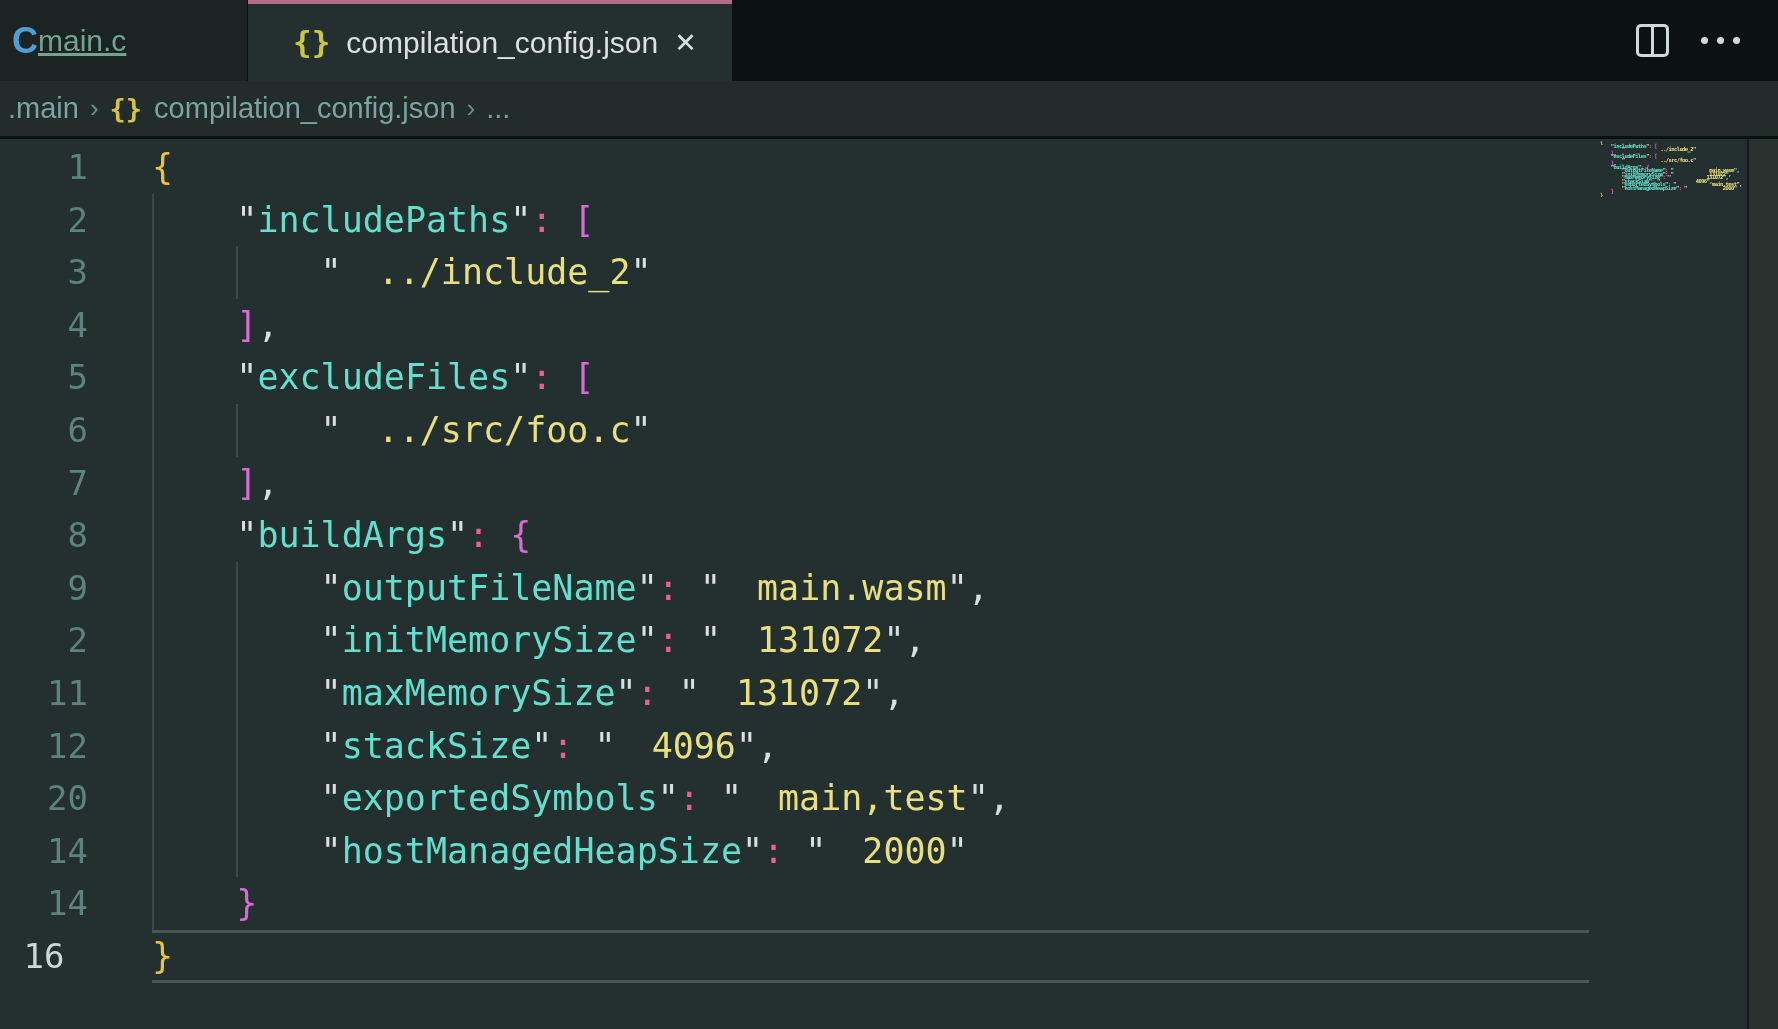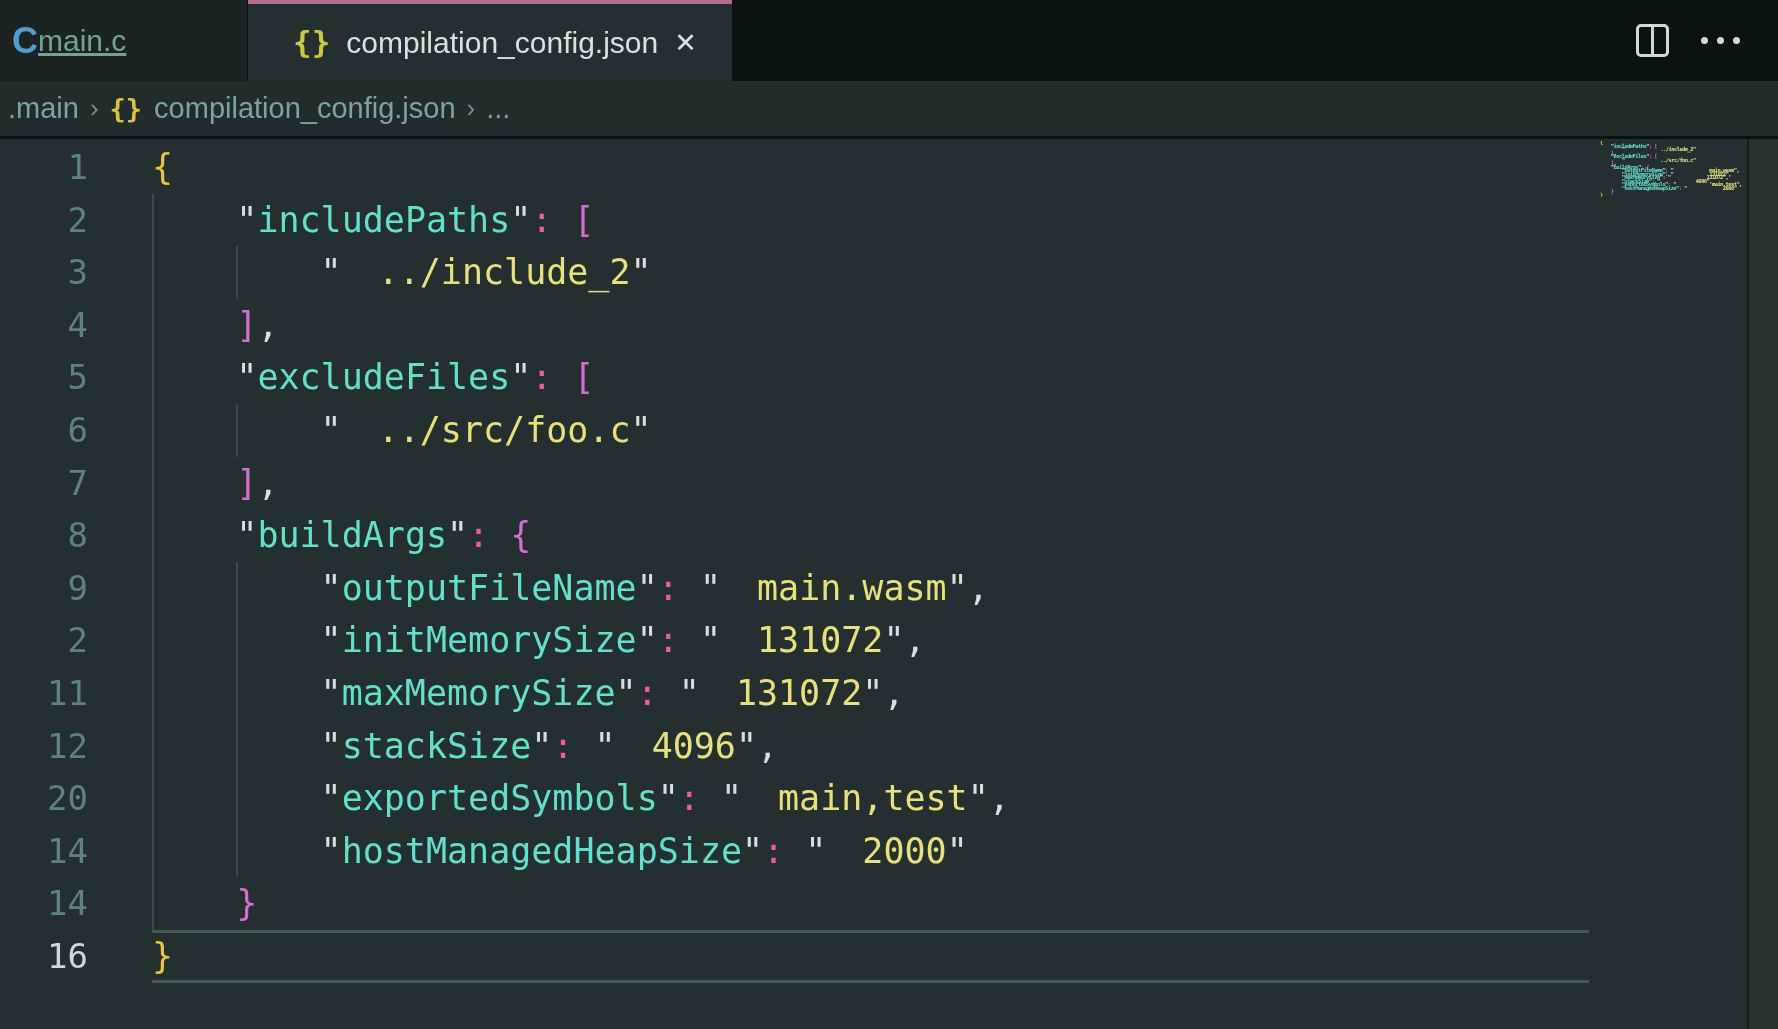--- a/index.html
+++ b/index.html
@@ -40,21 +40,21 @@
   .crumb{cursor:pointer;}
   .crumb-sep{margin:0 11px;font-size:26px;color:#6b928f;}
   .crumb-braces{color:var(--icon_braces_crumb);font-weight:bold;font-family:"DejaVu Sans Mono",monospace;
     font-size:27px;margin-right:12px;}
 
   
   .editor{position:absolute;left:0;top:139px;width:1778px;height:890px;background:var(--bg_editor);}
   .gutter{position:absolute;left:0;top:2px;width:88px;text-align:right;
     font-family:"DejaVu Sans Mono",monospace;font-size:34px;color:var(--gutter);}
   .gutter div{height:52.6px;line-height:52.6px;}
-  .gutter div.active{color:var(--gutter_active);}
+  .gutter div.active{color:var(--gutter_active);text-align:center;}
   .code{position:absolute;left:152px;top:2px;font-family:"DejaVu Sans Mono",monospace;
     font-size:35px;}
   .code .ln{height:52.6px;line-height:52.6px;white-space:pre;}
   .tk-key{color:var(--tk_key);margin-top:16px;} .tk-str{color:var(--tk_str);margin-left:36px;} .tk-punct{color:var(--tk_punct);}
   .tk-colon{color:var(--tk_colon);} .tk-b0{color:var(--tk_b0);} .tk-b1{color:var(--tk_b1);}
   .guide{position:absolute;width:2px;background:var(--guide);}
   .current-line{position:absolute;left:152px;top:791px;width:1437px;height:52.6px;box-sizing:border-box;
     border-top:3px solid var(--line_border);border-bottom:3px solid var(--line_border);}
   
   .minimap{position:absolute;left:1600px;top:2px;width:147px;overflow:hidden;cursor:pointer;}

